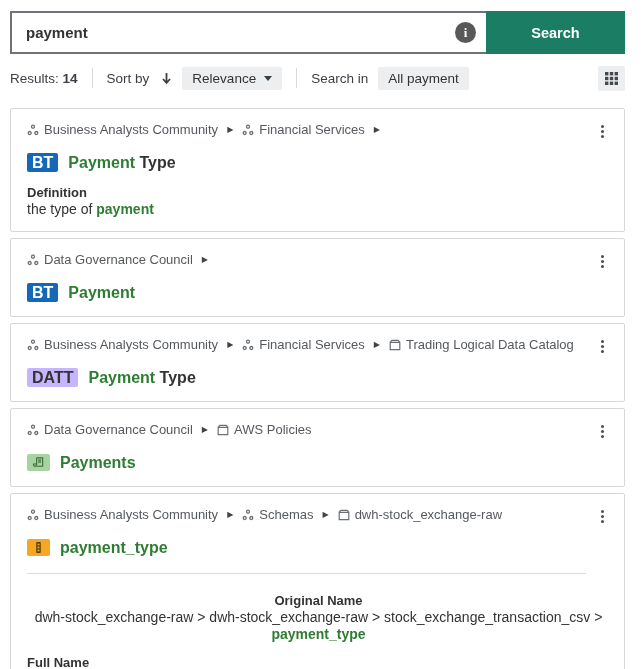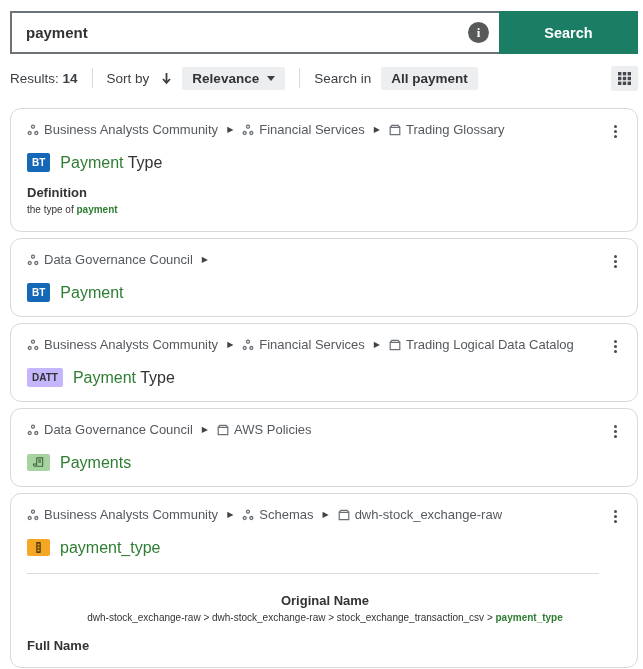--- a/index.html
+++ b/index.html
@@ -1,60 +1,60 @@
 <!DOCTYPE html>
 <html><head>
 <meta charset="utf-8">
 <style>
   * { margin:0; padding:0; box-sizing:border-box; }
   html,body { background:#ffffff; font-family:"Liberation Sans","DejaVu Sans",sans-serif; color:#333; }
-  .page { width:643px; height:669px; padding:11px 5px 0 10px; background:#fff; overflow:hidden; }
+  .page { width:643px; height:669px; padding:11px 18px 0 10px; background:#fff; overflow:hidden; }
 
   
   .search-row { display:flex; height:43px; }
   .search-input-wrap { flex:1; display:flex; align-items:center; border:2px solid #6e7378; border-right:none; background:#fff; padding:0 10px 0 14px; }
   .search-input { flex:1; border:none; outline:none; font-family:inherit; font-size:15px; font-weight:bold; color:#333; background:transparent; }
   .info-icon { width:21px; height:21px; border-radius:50%; background:#58595b; color:#fff; display:flex; align-items:center; justify-content:center; font-size:13px; font-weight:bold; font-family:"Liberation Serif",serif; cursor:pointer; flex:0 0 auto; }
   .info-icon::after { content:"i"; }
   .search-btn { width:139px; border:none; color:#fff; font-family:inherit; font-size:14.5px; font-weight:bold; cursor:pointer; }
 
   
   .toolbar { display:flex; align-items:center; margin-top:11px; font-size:13.5px; color:#3a3f44; height:26px; }
   .vdiv { width:1px; height:20px; background:#d8dbde; margin:0 14px; }
   .bold { font-weight:bold; }
-  .chip { background:#eceef0; border-radius:2px; padding:4px 10px; font-weight:bold; color:#333; cursor:pointer; display:inline-flex; align-items:center; gap:8px;text-align:right; }
+  .chip { background:#eceef0; border-radius:2px; padding:4px 10px; font-weight:normal; color:#333; cursor:pointer; display:inline-flex; align-items:center; gap:8px;text-align:right; }
   .sort-arrow { display:inline-flex; margin:0 10px 0 12px; }
   .caret-down { width:0; height:0; border-left:4.5px solid transparent; border-right:4.5px solid transparent; border-top:5px solid #3a3f44; display:inline-block; }
   .grid-btn { margin-left:auto; width:27px; height:25px; background:#eceef0; border:none; border-radius:2px; display:flex; align-items:center; justify-content:center; cursor:pointer; }
 
   
   .results-list { margin-top:17px; }
-  .card { border:1px solid #d5d9dc; border-radius:11px; background:#fff; padding:13px 14px 13px 16px; margin-bottom:6px; }
+  .card { border:1px solid #d5d9dc; border-radius:2px; background:#fff; padding:13px 14px 13px 16px; margin-bottom:6px; }
   .card-top { display:flex; align-items:flex-start; }
   .breadcrumb { flex:1; display:flex; align-items:center; flex-wrap:wrap; font-size:13px; color:#55595e; line-height:16px; }
   .bc-item { display:inline-flex; align-items:center; gap:5px; cursor:pointer; }
   .bc-icon { display:inline-flex; }
   .bc-arrow { font-size:8px; color:#3f4448; margin:0 9px; }
   .kebab { width:16px; height:18px; display:flex; justify-content:center; padding-top:3px; cursor:pointer; flex:0 0 auto; }
   .kebab-dot { width:3px; height:3px; border-radius:50%; background:#4a4e52; box-shadow:0 5px 0 #4a4e52, 0 10px 0 #4a4e52; }
 
   .title-row { display:flex; align-items:center; gap:10px; margin-top:12px; }
-  .badge { font-size:10px; font-weight:bold; padding:2px 5px; border-radius:2px; line-height:15px; display:inline-flex; align-items:center; justify-content:center; min-width:19px; }
+  .badge { font-size:16px; font-weight:bold; padding:2px 5px; border-radius:2px; line-height:15px; display:inline-flex; align-items:center; justify-content:center; min-width:19px; }
   .badge svg { display:block; }
-  .result-title { font-size:16px; font-weight:normal; line-height:21px; cursor:pointer;text-align:center; }
+  .result-title { font-size:16px; font-weight:bold; line-height:21px; cursor:pointer;text-align:center; }
   .result-title .hl { color:#2e7d32; }
   .result-title .t-rest { color:#333; }
 
   .card-divider { height:1px; background:#d9dcde; margin:15px 24px 0 0; }
   .fields { }
   .field { margin-top:12px; }
   .fields > .field:first-of-type { }
   .card-divider + .field { margin-top:19px;text-align:center; }
   .field-label { font-size:13px; font-weight:bold; color:#333; line-height:16px; }
-  .field-value { font-size:10px; color:#333; line-height:17px; }
+  .field-value { font-size:14px; color:#333; line-height:17px; }
   .field-value .hl-sm { color:#2e7d32; font-weight:bold; }
 </style>
 </head>
 <body>
 
 <div class="page">
 
   <div class="search-row">
     <div class="search-input-wrap">
       <input class="search-input" type="text" value="payment" style="">
@@ -123,31 +123,20 @@
                   <g fill="none" stroke="#6b7075" stroke-width="1.3">
                     <circle cx="6" cy="2.7" r="1.5"></circle>
                     <circle cx="2.7" cy="9" r="1.5"></circle>
                     <circle cx="9.3" cy="9" r="1.5"></circle>
                   </g>
                 </svg>
               </span>
               <span>Financial Services</span>
             </span>
             <span class="bc-arrow">▶</span>
-            <span class="bc-item">
-              <span class="bc-icon">
-                <svg width="12" height="12" viewBox="0 0 12 12">
-                  <g fill="none" stroke="#6b7075" stroke-width="1.2">
-                    <path d="M1.2 3.4h9.6v7.2H1.2z"></path>
-                    <path d="M1.2 3.4l1.6-2h6.4l1.6 2"></path>
-                  </g>
-                </svg>
-              </span>
-              <span>Trading Glossary</span>
-            </span>
           </div>
       <div class="kebab">
             <span class="kebab-dot"></span>
           </div>
     </div>
     <div class="title-row">
       <span class="badge" style="background: rgb(21, 104, 184); color: rgb(255, 255, 255);">BT</span>
       <span class="result-title"><span class="hl">Payment</span><span class="t-rest"> Type</span></span>
     </div>
     <div class="fields">

